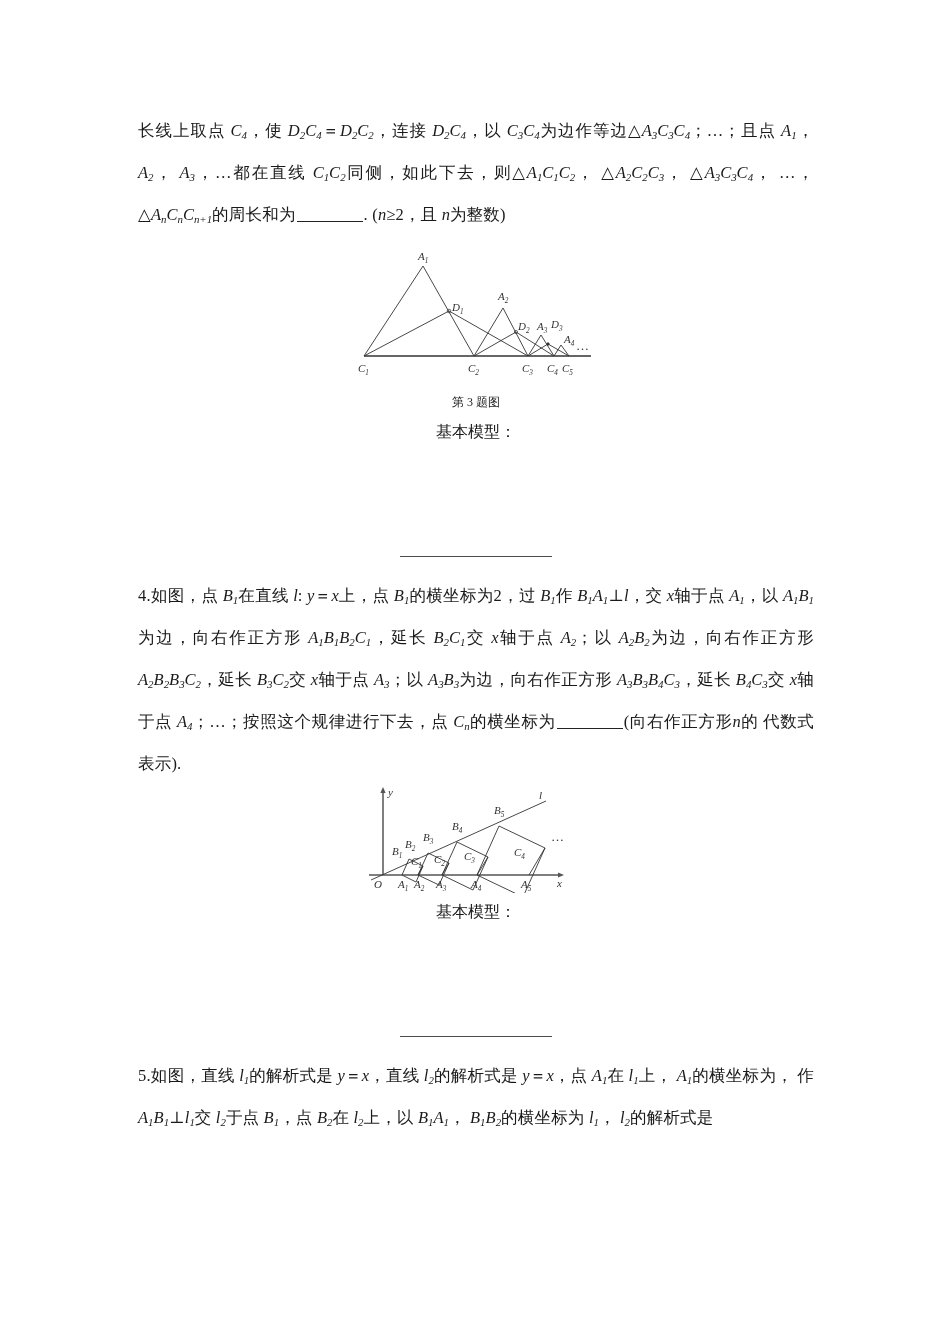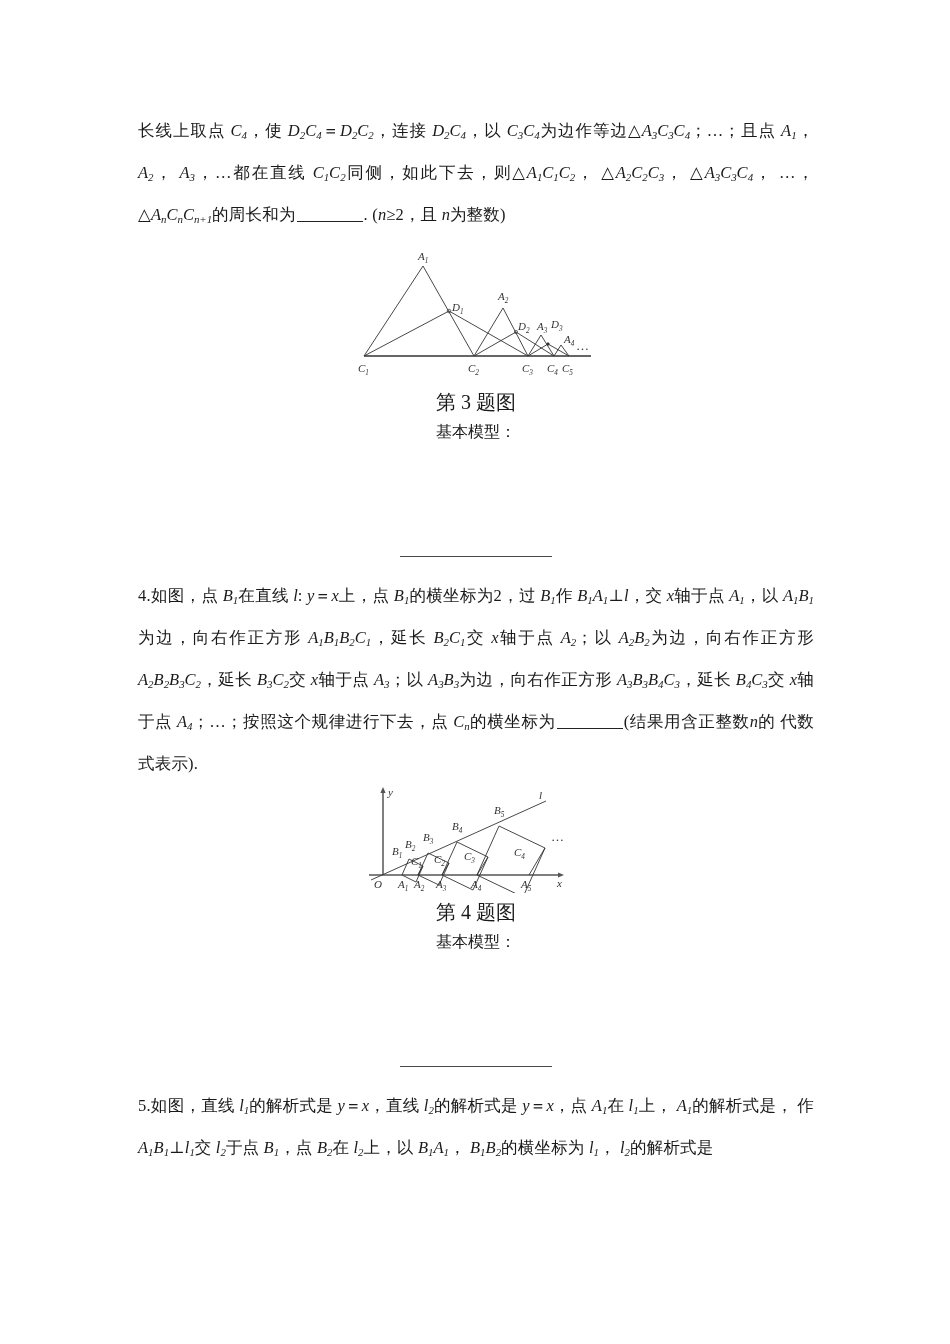--- a/index.html
+++ b/index.html
@@ -65,21 +65,21 @@
     display: inline-block;
     width: 66px;
     border-bottom: 1px solid #222;
     vertical-align: -2px;
     margin: 0 1px;
   }
 
   
   .caption {
     text-align: center;
-    font-size: 20px;
+    font-size: 12px;
     line-height: 30px;
     font-family: "Liberation Serif", "DejaVu Serif", serif;
   }
   .model-label {
     text-align: center;
     font-size: 16px;
     line-height: 30px;
     font-weight: normal;
     font-family: "Liberation Sans", "DejaVu Sans", sans-serif;
   }
@@ -223,21 +223,21 @@
       <span class="mi"><span>A</span><sub>2</sub><span>B</span><sub>2</sub></span><span>为边，向右作正方形</span>
       <span class="mi"><span>A</span><sub>2</sub><span>B</span><sub>2</sub><span>B</span><sub>3</sub><span>C</span><sub>2</sub></span><span>，延长</span>
       <span class="mi"><span>B</span><sub>3</sub><span>C</span><sub>2</sub></span><span>交</span>
       <span class="mi">x</span><span>轴于点</span>
       <span class="mi"><span>A</span><sub>3</sub></span><span>；以</span>
       <span class="mi"><span>A</span><sub>3</sub><span>B</span><sub>3</sub></span><span>为边，向右作正方形</span>
       <span class="mi"><span>A</span><sub>3</sub><span>B</span><sub>3</sub><span>B</span><sub>4</sub><span>C</span><sub>3</sub></span><span>，延长</span>
       <span class="mi"><span>B</span><sub>4</sub><span>C</span><sub>3</sub></span><span>交</span>
       <span class="mi">x</span><span>轴于点</span>
       <span class="mi"><span>A</span><sub>4</sub></span><span>；…；按照这个规律进行下去，点</span>
-      <span class="mi"><span>C</span><sub>n</sub></span><span>的横坐标为</span><span class="blank"></span><span>(结果用含正整数</span><span class="mi">n</span><span>的</span>
+      <span class="mi"><span>C</span><sub>n</sub></span><span>的横坐标为</span><span class="blank"></span><span>(向右作正方形</span><span class="mi">n</span><span>的</span>
       <span>代数式表示).</span>
     </p>
 
     <div class="figure">
       <svg width="230" height="110" viewBox="0 0 230 110">
 
         <line class="axis" x1="22" y1="92" x2="22" y2="8"></line>
         <polygon points="22,4 19.4,10 24.6,10" fill="#555"></polygon>
 
         <line class="axis" x1="8" y1="92" x2="198" y2="92"></line>
@@ -283,40 +283,39 @@
 
           <text class="lbl" x="37" y="105">A<tspan class="lbl-sub" dy="2.5">1</tspan></text>
           <text class="lbl" x="53" y="105">A<tspan class="lbl-sub" dy="2.5">2</tspan></text>
           <text class="lbl" x="75" y="105">A<tspan class="lbl-sub" dy="2.5">3</tspan></text>
           <text class="lbl" x="110" y="105">A<tspan class="lbl-sub" dy="2.5">4</tspan></text>
           <text class="lbl" x="160" y="105">A<tspan class="lbl-sub" dy="2.5">5</tspan></text>
         </g>
       </svg>
     </div>
 
-    <div class="caption">第 4 题图</div>
     <div class="model-label">基本模型：</div>
 
     <div class="spacer-lg"></div>
 
     <div class="divider-wrap">
       <span class="divider"></span>
     </div>
 
     <div class="spacer-sm"></div>
 
     <p class="para">
       <span class="mn">5.</span><span>如图，直线</span>
       <span class="mi"><span>l</span><sub>1</sub></span><span>的解析式是</span>
       <span class="mi">y</span><span class="mn">＝</span><span class="mi">x</span><span>，直线</span>
       <span class="mi"><span>l</span><sub>2</sub></span><span>的解析式是</span>
       <span class="mi">y</span><span class="mn">＝</span><span class="mi">x</span><span>，点</span>
       <span class="mi"><span>A</span><sub>1</sub></span><span>在</span>
       <span class="mi"><span>l</span><sub>1</sub></span><span>上，</span>
-      <span class="mi"><span>A</span><sub>1</sub></span><span>的解析式是，</span>
+      <span class="mi"><span>A</span><sub>1</sub></span><span>的横坐标为，</span>
       <span>作</span>
       <span class="mi"><span>A</span><sub>1</sub><span>B</span><sub>1</sub></span><span class="mn">⊥</span><span class="mi"><span>l</span><sub>1</sub></span><span>交</span>
       <span class="mi"><span>l</span><sub>2</sub></span><span>于点</span>
       <span class="mi"><span>B</span><sub>1</sub></span><span>，点</span>
       <span class="mi"><span>B</span><sub>2</sub></span><span>在</span>
       <span class="mi"><span>l</span><sub>2</sub></span><span>上，以</span>
       <span class="mi"><span>B</span><sub>1</sub><span>A</span><sub>1</sub></span><span>，</span>
       <span class="mi"><span>B</span><sub>1</sub><span>B</span><sub>2</sub></span><span>的横坐标为</span>
       <span class="mi"><span>l</span><sub>1</sub></span><span>，</span>
       <span class="mi"><span>l</span><sub>2</sub></span><span>的解析式是</span>

